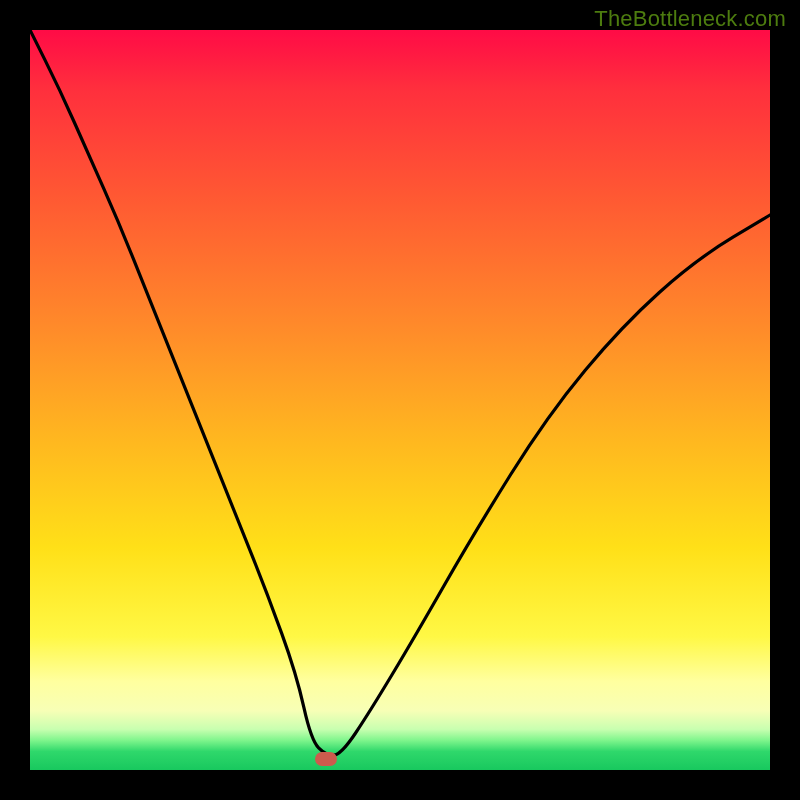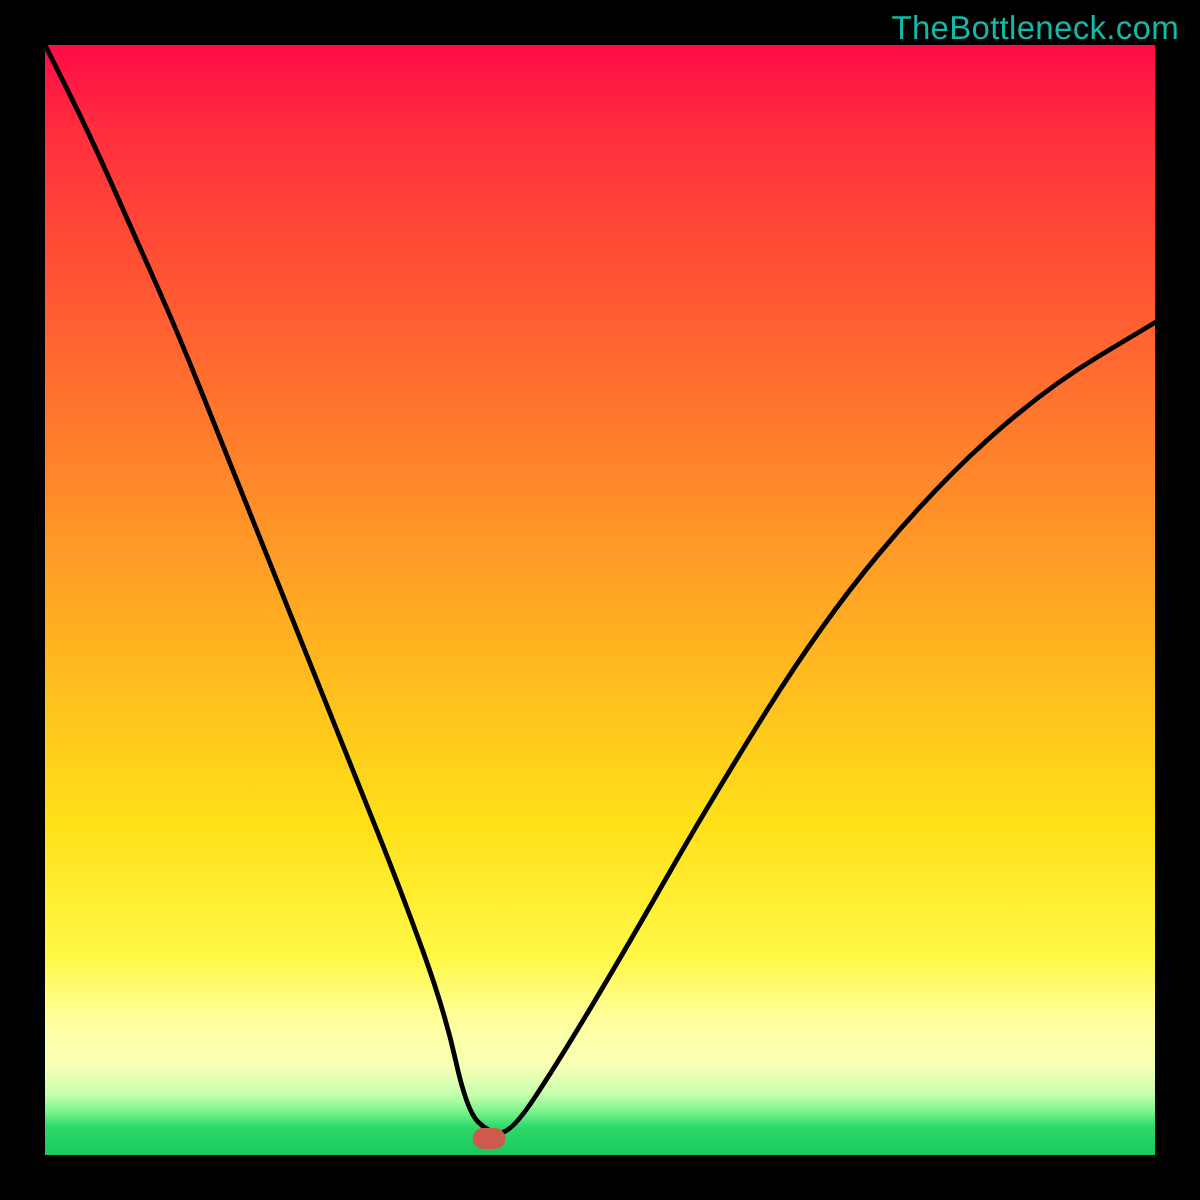--- a/index.html
+++ b/index.html
@@ -63,21 +63,21 @@
     width: 22px;
     height: 14px;
     border-radius: 7px / 7px;
     background: #cc5b4d;
     transform: translate(-50%, -50%);
   }
   .watermark {
     position: absolute;
     top: 6px;
     right: 14px;
-    color: #14b8a6;
+    color: #4d7c0f;
     font-size: 22px;
     font-weight: 500;
     letter-spacing: 0.2px;
     text-align: right;
     user-select: none;
   }
 </style>
 </head>
 <body>
 

